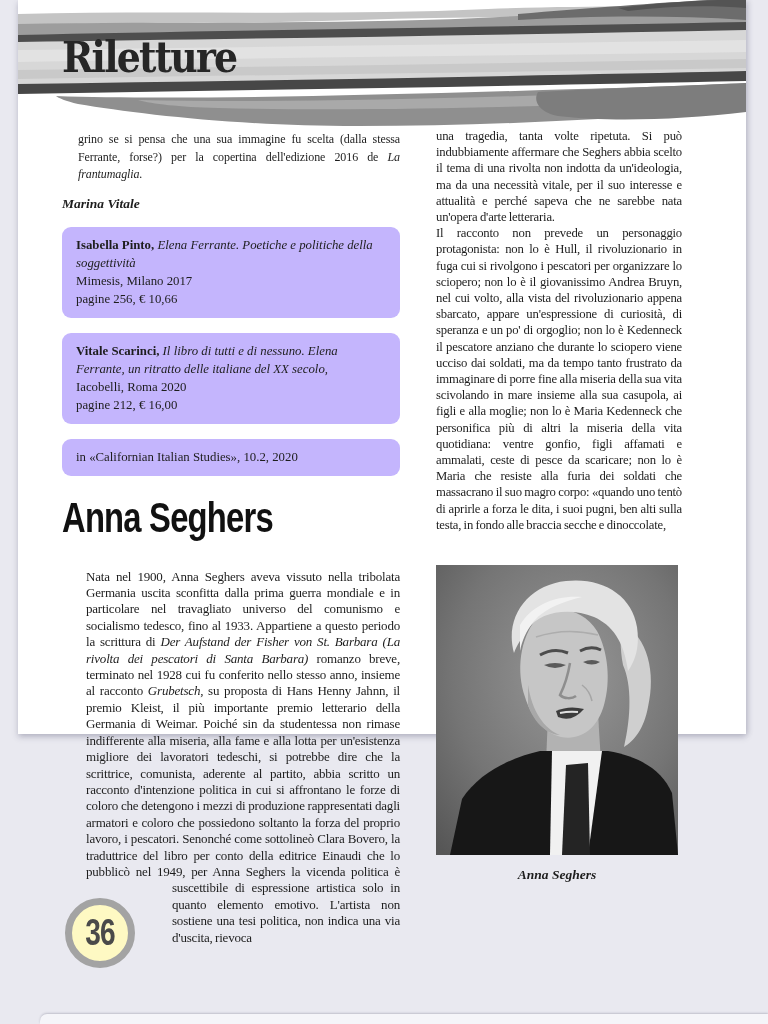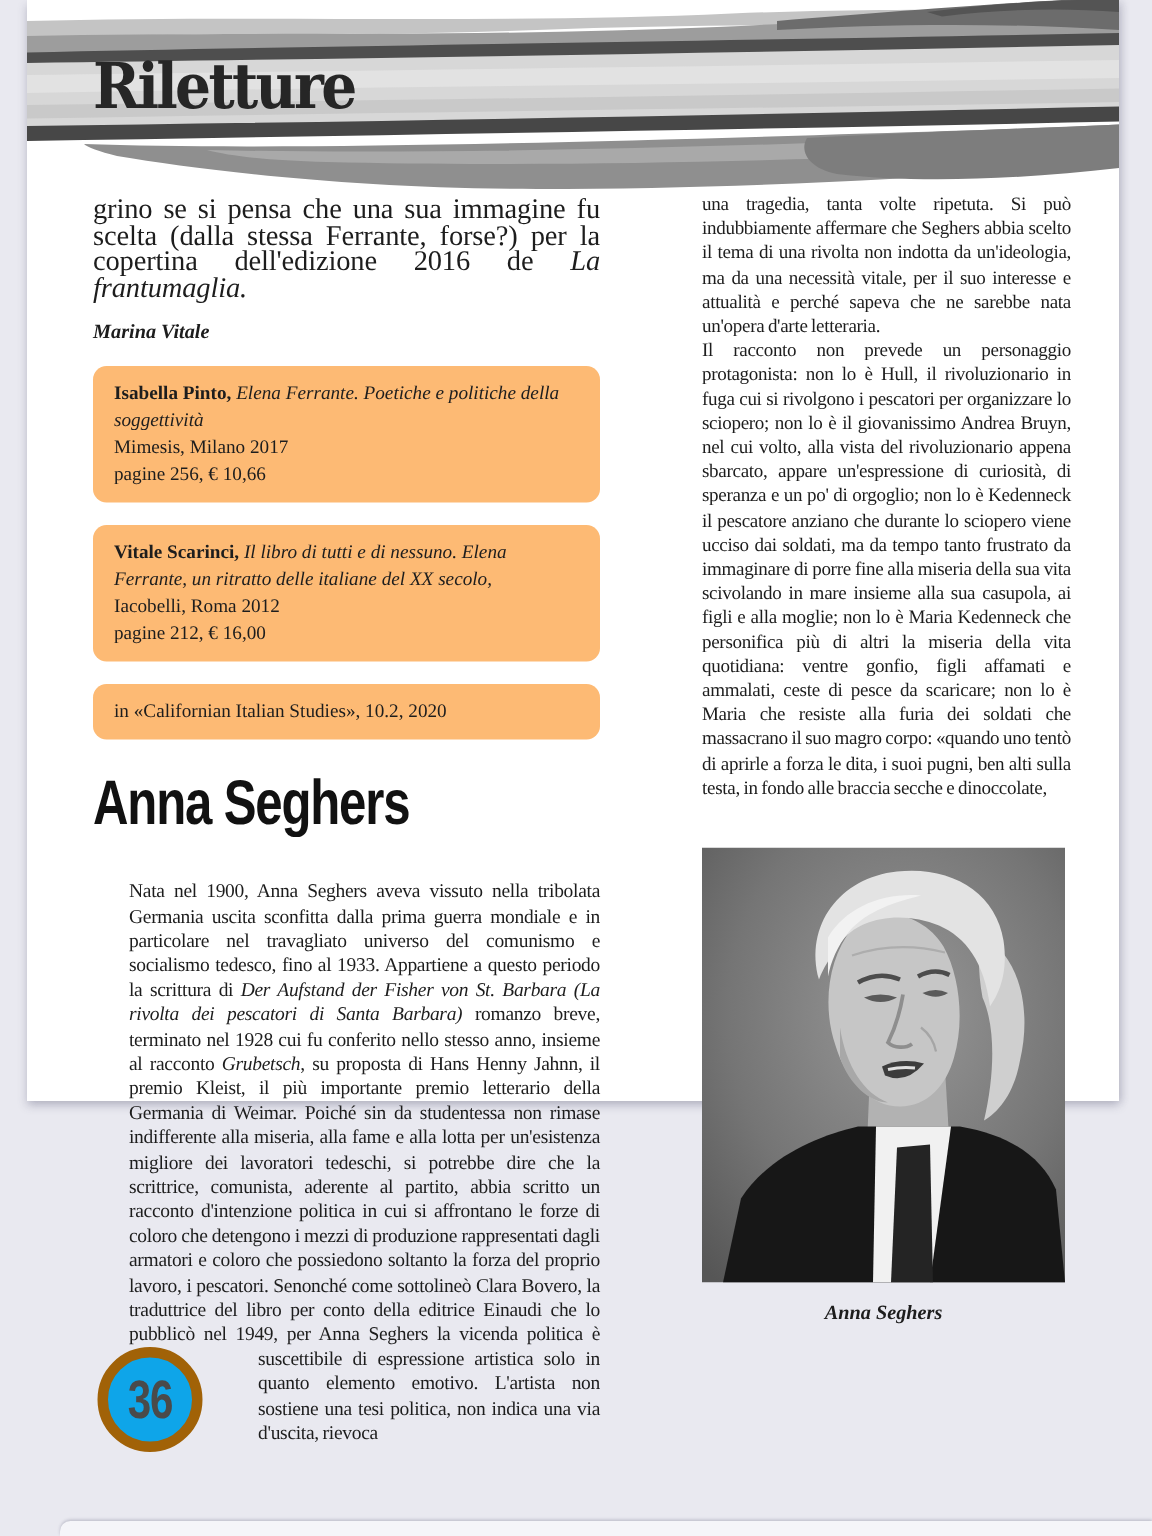--- a/index.html
+++ b/index.html
@@ -19,33 +19,33 @@
     box-shadow:0 -1px 2px rgba(70,70,100,.25);
   }
   .bands{position:absolute;left:0;top:0;}
   .masthead-title{
     position:absolute;left:44px;top:33px;
     font-family:"DejaVu Serif",serif;font-weight:bold;font-size:42px;
     letter-spacing:-2px;color:#262626;
     transform:scaleX(.9);transform-origin:left top;white-space:nowrap;
   }
   .col-left{position:absolute;left:44px;top:131px;width:338px;color:#1d1d1d;}
-  .col-right{position:absolute;left:450px;top:128px;width:246px;color:#1d1d1d;}
+  .col-right{position:absolute;left:418px;top:128px;width:246px;color:#1d1d1d;}
   p{margin:0;}
   .it{font-style:italic;}
   .intro{
-    font-size:19px;line-height:17.5px;text-align:justify;
-    letter-spacing:-.1px;hyphens:auto;
+    font-size:12px;line-height:17.5px;text-align:justify;
+    letter-spacing:-.1px;hyphens:auto;margin-left:16px;
   }
   .sig{
     margin-top:12px;text-align:left;
     font-weight:bold;font-style:italic;font-size:13.5px;
   }
   .book-box{
-    background:#fdba74;border-radius:9px;
+    background:#c4b5fd;border-radius:9px;
     margin-top:15px;padding:9px 14px 10px;
     font-size:12.8px;line-height:18px;
   }
   .book-box .author{font-weight:bold;font-style:normal;}
   .book-box .btitle{font-style:italic;}
   .box-line:empty{display:none;}
   .article-heading{
     margin-top:18px;height:47px;
     font-family:"Liberation Sans",sans-serif;font-weight:bold;
     font-size:42px;letter-spacing:-1px;color:#111;
@@ -64,22 +64,22 @@
     letter-spacing:-.2px;word-spacing:-.6px;hyphens:auto;
   }
   figure{margin:32px 0 0 0;width:242px;}
   figure svg{display:block;}
   figcaption{
     text-align:center;font-weight:bold;font-style:italic;
     font-size:13.5px;margin-top:12px;color:#1d1d1d;
   }
   .page-circle{
     position:absolute;left:47px;top:898px;width:70px;height:70px;
-    box-sizing:border-box;border:7px solid #a16207;border-radius:50%;
-    background:#0ea5e9;display:flex;align-items:center;justify-content:center;
+    box-sizing:border-box;border:7px solid #a3a3a3;border-radius:50%;
+    background:#fef9c3;display:flex;align-items:center;justify-content:center;
   }
   .page-circle span{
     font-family:"Liberation Sans",sans-serif;font-weight:bold;
     font-size:36px;color:#4a4a4a;letter-spacing:-1px;transform:scaleX(.78);
   }
 </style>
 </head>
 <body>
 
 <div class="page">
@@ -106,21 +106,21 @@
     <p class="sig">Marina Vitale</p>
 
     <div class="book-box">
       <div class="box-line"><span class="author">Isabella Pinto,</span> <span class="btitle">Elena Ferrante. Poetiche e politiche della soggettività</span></div>
       <div class="box-line">Mimesis, Milano 2017</div>
       <div class="box-line">pagine 256, € 10,66</div>
     </div>
 
     <div class="book-box">
       <div class="box-line"><span class="author">Vitale Scarinci,</span> <span class="btitle">Il libro di tutti e di nessuno. Elena Ferrante, un ritratto delle italiane del XX secolo,</span></div>
-      <div class="box-line">Iacobelli, Roma 2012</div>
+      <div class="box-line">Iacobelli, Roma 2020</div>
       <div class="box-line">pagine 212, € 16,00</div>
     </div>
 
     <div class="book-box">
       <div class="box-line">in «Californian Italian Studies», 10.2, 2020</div>
 
     </div>
 
     <h1 class="article-heading">Anna Seghers</h1>
 

